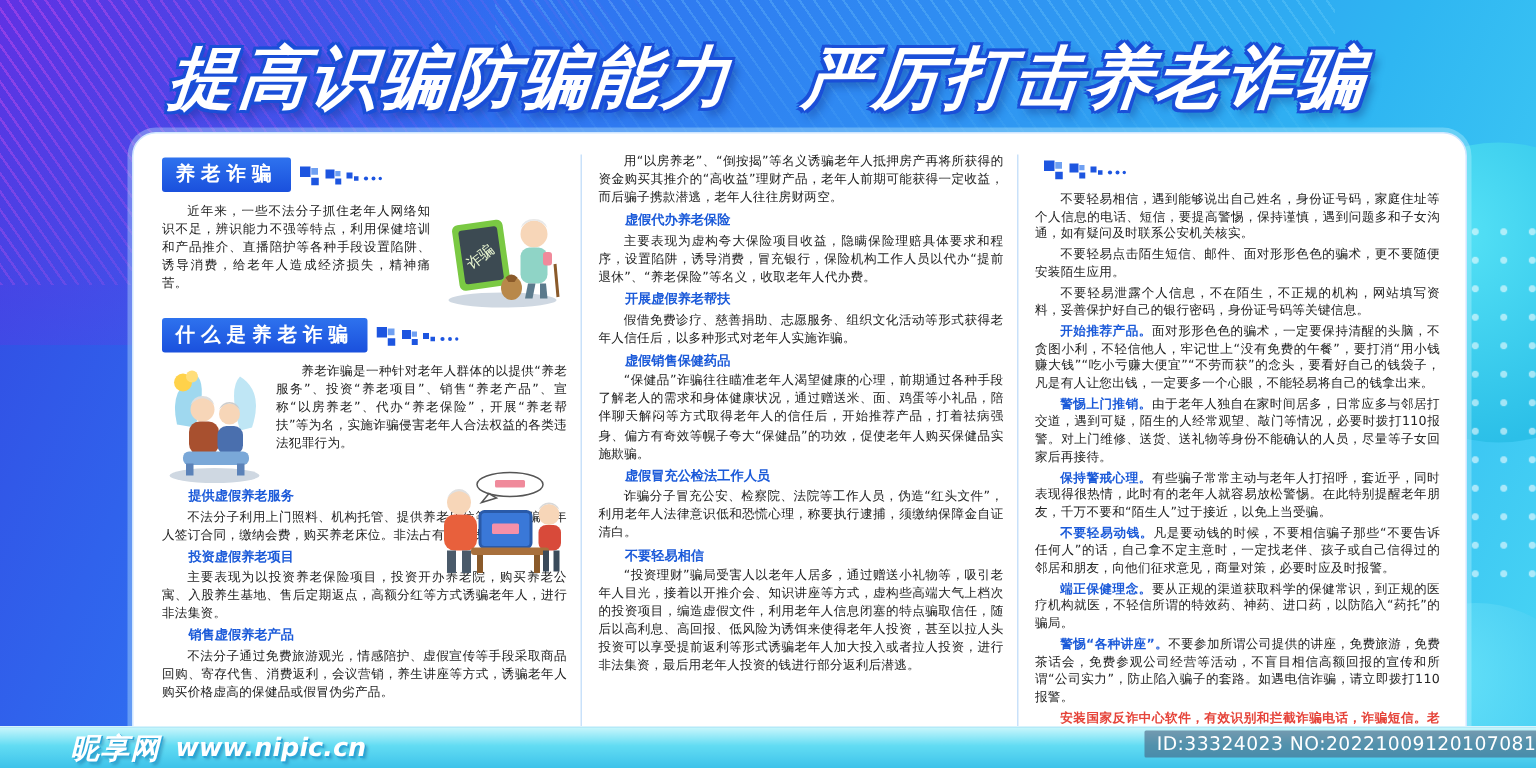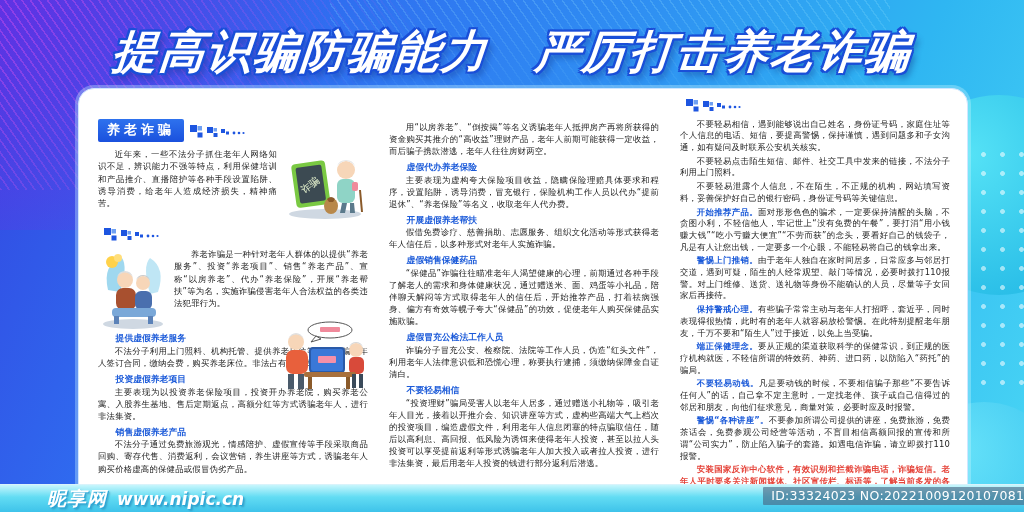--- a/index.html
+++ b/index.html
@@ -25,23 +25,23 @@
     background-image:radial-gradient(circle,rgba(255,255,255,.55) 2.1px,rgba(0,0,0,0) 2.6px);
     background-size:19px 19px;background-position:6px 3px;}
   
   .title{position:absolute;left:0;top:22px;width:100%;text-align:center;
     font-size:45px;font-weight:bold;font-style:italic;color:#fff;letter-spacing:2px;
     transform:skewX(-5deg);white-space:nowrap;
     text-shadow:2px 0 0 #1a4fd8,-2px 0 0 #1a4fd8,0 2px 0 #1a4fd8,0 -2px 0 #1a4fd8,
       2px 2px 0 #1a4fd8,-2px 2px 0 #1a4fd8,2px -2px 0 #1a4fd8,-2px -2px 0 #1a4fd8,
       4px 5px 6px rgba(10,40,120,.45);}
   
-  .panel{position:absolute;left:78px;top:88px;width:890px;height:412px;background:#fff;
+  .panel{position:absolute;left:88px;top:88px;width:890px;height:412px;background:#fff;
     border-radius:16px;border:1px solid #cfe6ff;box-shadow:0 0 0 3px rgba(200,245,255,.35);
-    display:flex;padding:10px 8px 6px 8px;box-sizing:border-box;align-items:center;}
+    display:flex;padding:10px 8px 6px 8px;box-sizing:border-box;}
   .col{flex:1 1 0;padding:2px 9px 0 11px;overflow:hidden;position:relative;}
   .vdiv{width:1px;background:#c9e1fa;margin:4px 0;}
   
   .hrow{display:flex;align-items:center;margin:4px 0 6px 0;}
   .hbar{background:linear-gradient(180deg,#2e72ee,#1a50dd);color:#fff;font-weight:bold;
     font-size:13px;letter-spacing:4px;padding:2px 9px 3px 9px;border-radius:2px;white-space:nowrap;}
   .hdeco{margin-left:6px;flex:0 0 auto;}
   
   .para{font-size:8.4px;line-height:12.1px;color:#222;text-indent:2em;letter-spacing:.2px;
     margin:0 0 4px 0;text-align:justify;}
@@ -112,20 +112,21 @@
           <line x1="78" y1="42" x2="80" y2="64" stroke="#8a5a2a" stroke-width="2"></line>
           <path d="M60 55 l-2 10 h5 l2 -10z" fill="#5b7a8c"></path>
           <path d="M68 55 l0 10 h5 l-1 -10z" fill="#5b7a8c"></path>
           <ellipse cx="49" cy="58" rx="7" ry="8" fill="#b8884a"></ellipse>
           <path d="M45 51 q4 -4 8 0 l-2 3 h-4z" fill="#8a5a2a"></path>
         </svg>
         <p class="para">近年来，一些不法分子抓住老年人网络知识不足，辨识能力不强等特点，利用保健培训和产品推介、直播陪护等各种手段设置陷阱、诱导消费，给老年人造成经济损失，精神痛苦。</p>
       </div>
 
       <div class="hrow">
+        <span class="hbar">什么是养老诈骗</span>
         <svg class="hdeco" width="58" height="16" viewBox="0 0 58 16">
           <rect x="0" y="2" width="7" height="7" fill="#1d55e0"></rect>
             <rect x="7.5" y="9.5" width="5" height="5" fill="#1d55e0"></rect>
           <rect x="7.5" y="3" width="4.5" height="4.5" fill="#6fa0f2"></rect>
             <rect x="17" y="4" width="6" height="6" fill="#1d55e0"></rect>
           <rect x="23.5" y="10" width="4" height="4" fill="#1d55e0"></rect>
             <rect x="23.5" y="5" width="3.5" height="3.5" fill="#6fa0f2"></rect>
           <rect x="31" y="6" width="4" height="4" fill="#1d55e0"></rect>
             <rect x="36" y="8.5" width="3" height="3" fill="#1d55e0"></rect>
           <circle cx="44" cy="10" r="1.4" fill="#1d55e0"></circle>
@@ -211,27 +212,27 @@
           <rect x="23.5" y="10" width="4" height="4" fill="#1d55e0"></rect>
             <rect x="23.5" y="5" width="3.5" height="3.5" fill="#6fa0f2"></rect>
           <rect x="31" y="6" width="4" height="4" fill="#1d55e0"></rect>
             <rect x="36" y="8.5" width="3" height="3" fill="#1d55e0"></rect>
           <circle cx="44" cy="10" r="1.4" fill="#1d55e0"></circle>
             <circle cx="49" cy="10" r="1.3" fill="#1d55e0"></circle>
             <circle cx="53.5" cy="10" r="1.1" fill="#1d55e0"></circle>
         </svg>
       </div>
       <p class="para"><span class="lead"></span><span class="ptext">不要轻易相信，遇到能够说出自己姓名，身份证号码，家庭住址等个人信息的电话、短信，要提高警惕，保持谨慎，遇到问题多和子女沟通，如有疑问及时联系公安机关核实。</span></p>
-      <p class="para"><span class="lead"></span><span class="ptext">不要轻易点击陌生短信、邮件、社交工具中发来的链接，不法分子利用上门照料。</span></p>
+      <p class="para"><span class="lead"></span><span class="ptext">不要轻易点击陌生短信、邮件、面对形形色色的骗术，更不要随便安装陌生应用。</span></p>
       <p class="para"><span class="lead"></span><span class="ptext">不要轻易泄露个人信息，不在陌生，不正规的机构，网站填写资料，妥善保护好自己的银行密码，身份证号码等关键信息。</span></p>
       <p class="para"><span class="lead">开始推荐产品。</span><span class="ptext">面对形形色色的骗术，一定要保持清醒的头脑，不贪图小利，不轻信他人，牢记世上“没有免费的午餐”，要打消“用小钱赚大钱”“吃小亏赚大便宜”“不劳而获”的念头，要看好自己的钱袋子，凡是有人让您出钱，一定要多一个心眼，不能轻易将自己的钱拿出来。</span></p>
       <p class="para"><span class="lead">警惕上门推销。</span><span class="ptext">由于老年人独自在家时间居多，日常应多与邻居打交道，遇到可疑，陌生的人经常观望、敲门等情况，必要时拨打110报警。对上门维修、送货、送礼物等身份不能确认的人员，尽量等子女回家后再接待。</span></p>
       <p class="para"><span class="lead">保持警戒心理。</span><span class="ptext">有些骗子常常主动与老年人打招呼，套近乎，同时表现得很热情，此时有的老年人就容易放松警惕。在此特别提醒老年朋友，千万不要和“陌生人”过于接近，以免上当受骗。</span></p>
+      <p class="para"><span class="lead">不要轻易动钱。</span><span class="ptext">凡是要动钱的时候，不要相信骗子那些“不要告诉任何人”的话，自己拿不定主意时，一定找老伴、孩子或自己信得过的邻居和朋友，向他们征求意见，商量对策，必要时应及时报警。</span></p>
       <p class="para"><span class="lead">端正保健理念。</span><span class="ptext">要从正规的渠道获取科学的保健常识，到正规的医疗机构就医，不轻信所谓的特效药、神药、进口药，以防陷入“药托”的骗局。</span></p>
-      <p class="para"><span class="lead">不要轻易动钱。</span><span class="ptext">凡是要动钱的时候，不要相信骗子那些“不要告诉任何人”的话，自己拿不定主意时，一定找老伴、孩子或自己信得过的邻居和朋友，向他们征求意见，商量对策，必要时应及时报警。</span></p>
       <p class="para"><span class="lead">警惕“各种讲座”。</span><span class="ptext">不要参加所谓公司提供的讲座，免费旅游，免费茶话会，免费参观公司经营等活动，不盲目相信高额回报的宣传和所谓“公司实力”，防止陷入骗子的套路。如遇电信诈骗，请立即拨打110报警。</span></p>
       <p class="para red"><span class="lead"></span><span class="ptext">安装国家反诈中心软件，有效识别和拦截诈骗电话，诈骗短信。老年人平时要多关注新闻媒体、社区宣传栏、标语等，了解当前多发的各类诈骗手段，提高警惕，加强对诈骗伎俩的识别能力。</span></p>
     </div>
   </div>
 
   <div class="bottom-bar">
     <span class="wm-logo">昵享网</span>
     <span class="wm-url">www.nipic.cn</span>
     <span class="wm-id">ID:33324023 NO:20221009120107081106</span>
   </div>

